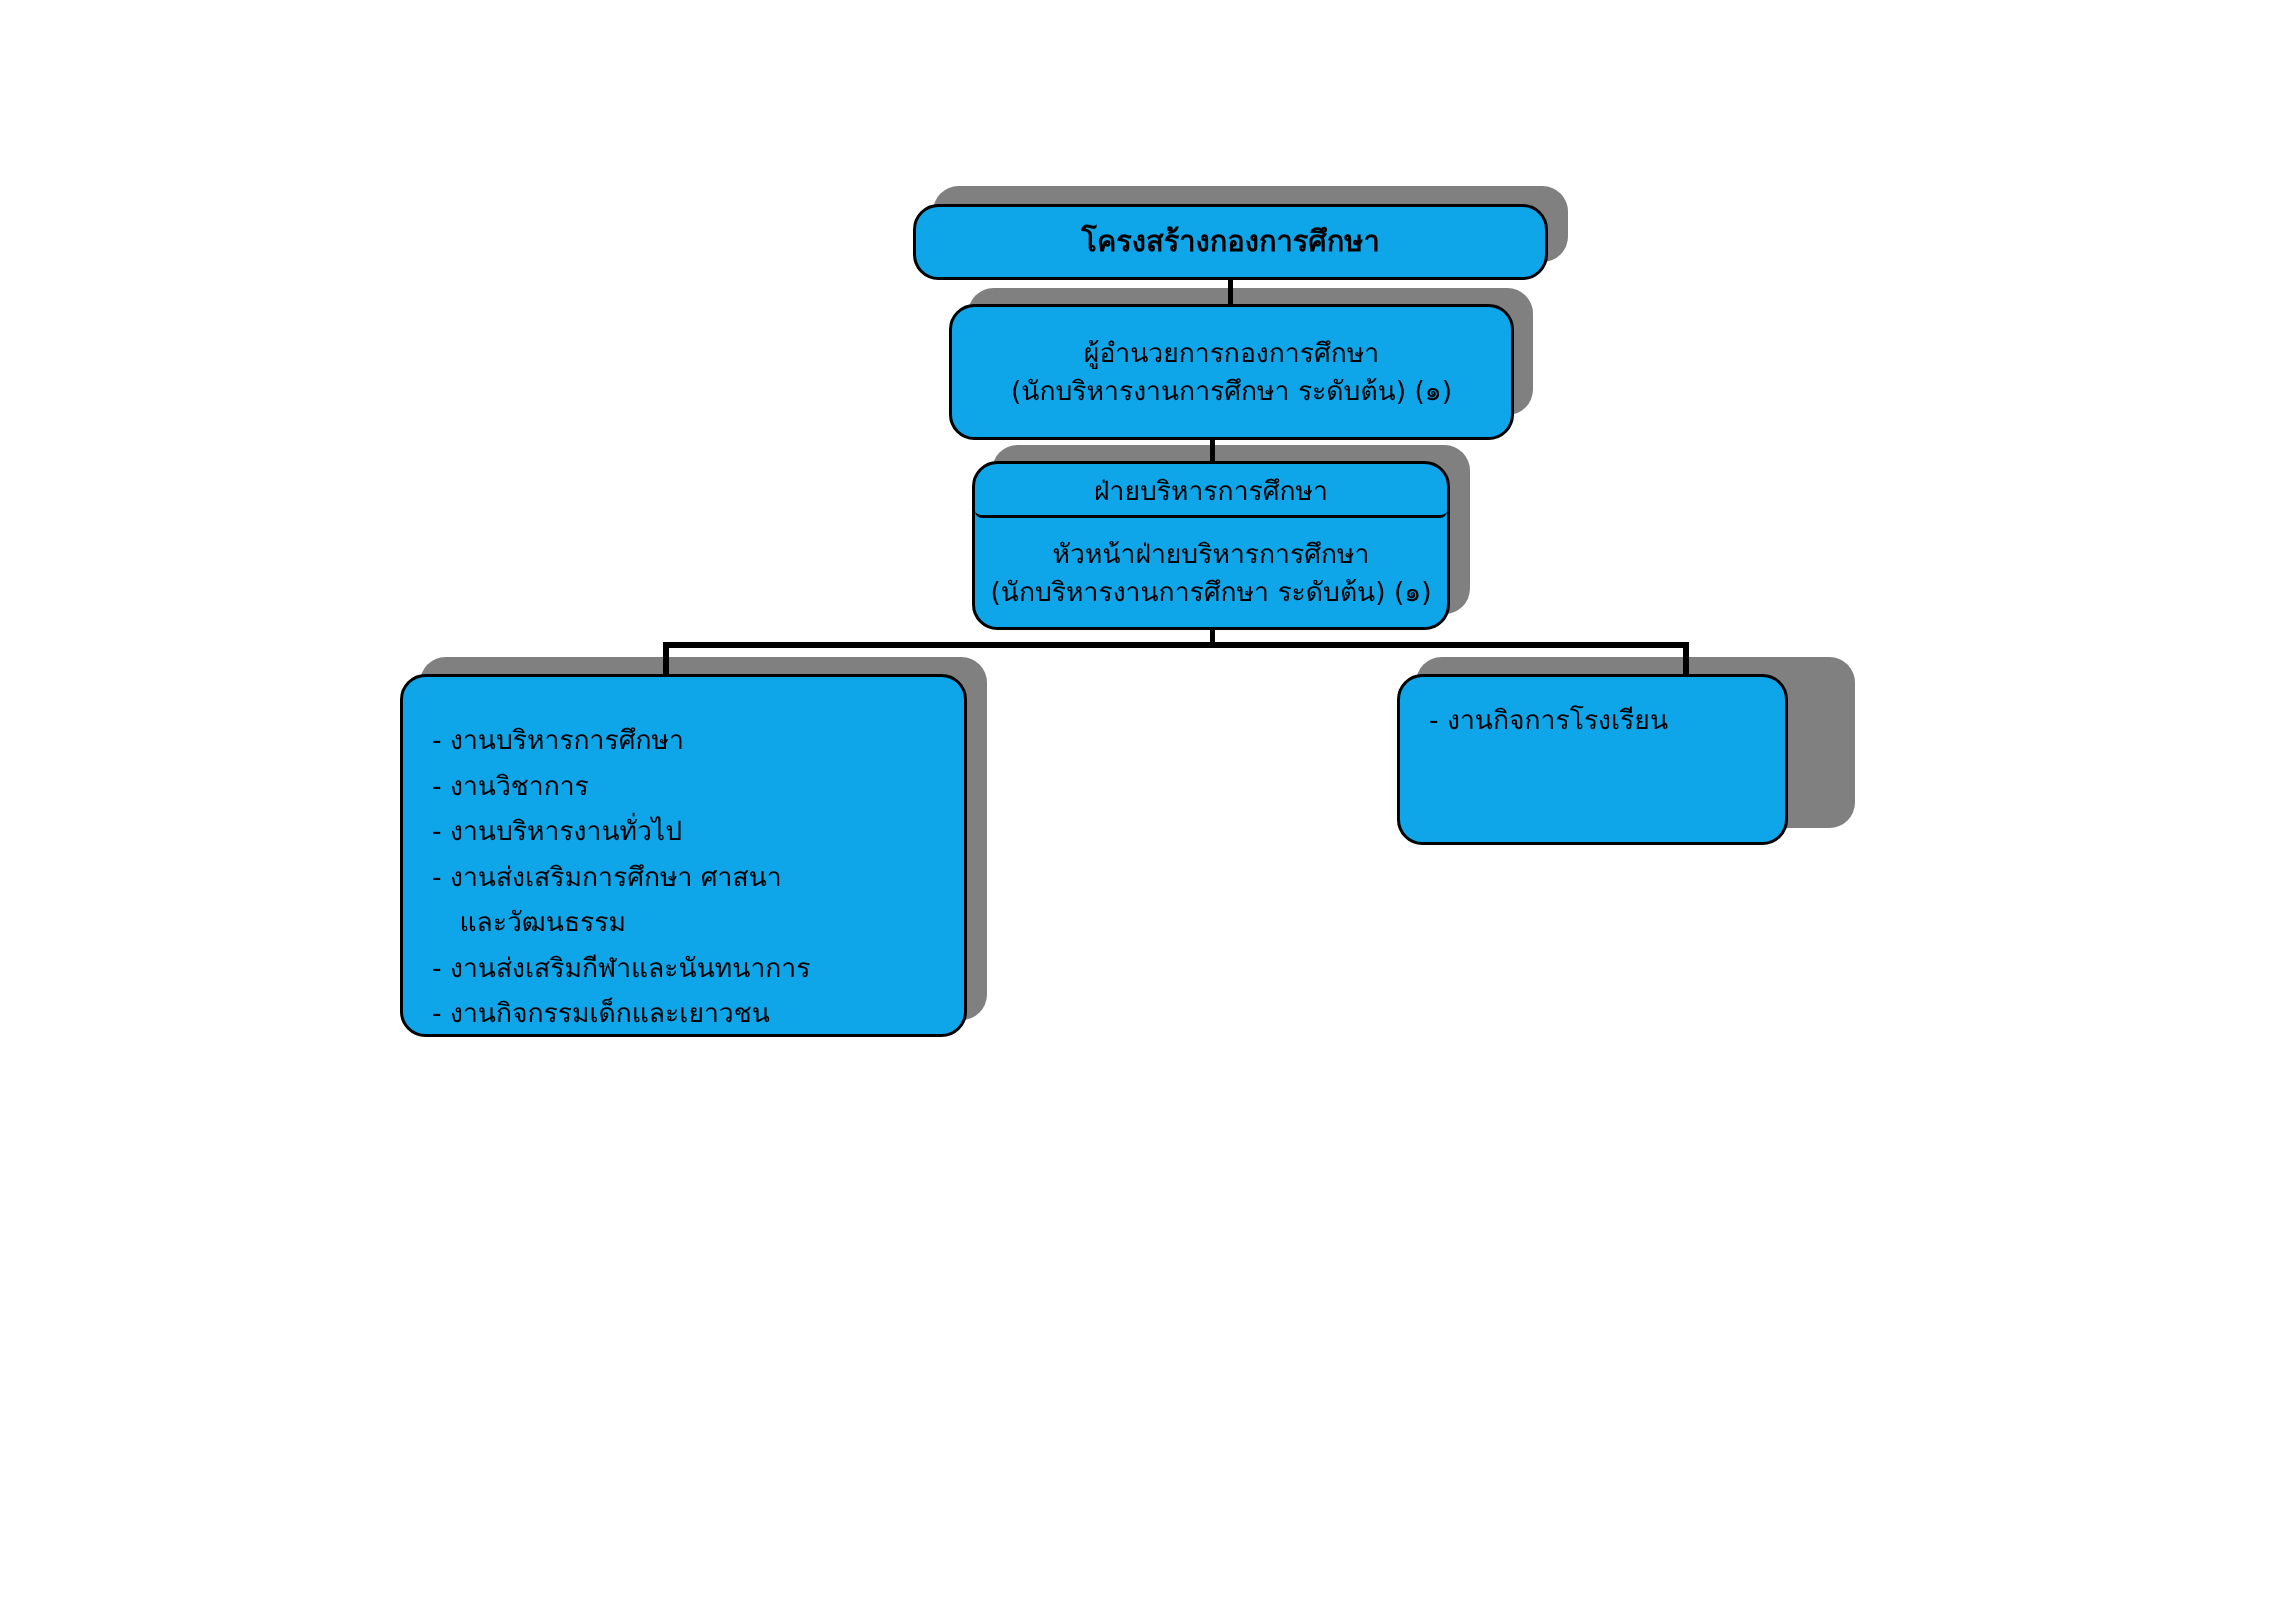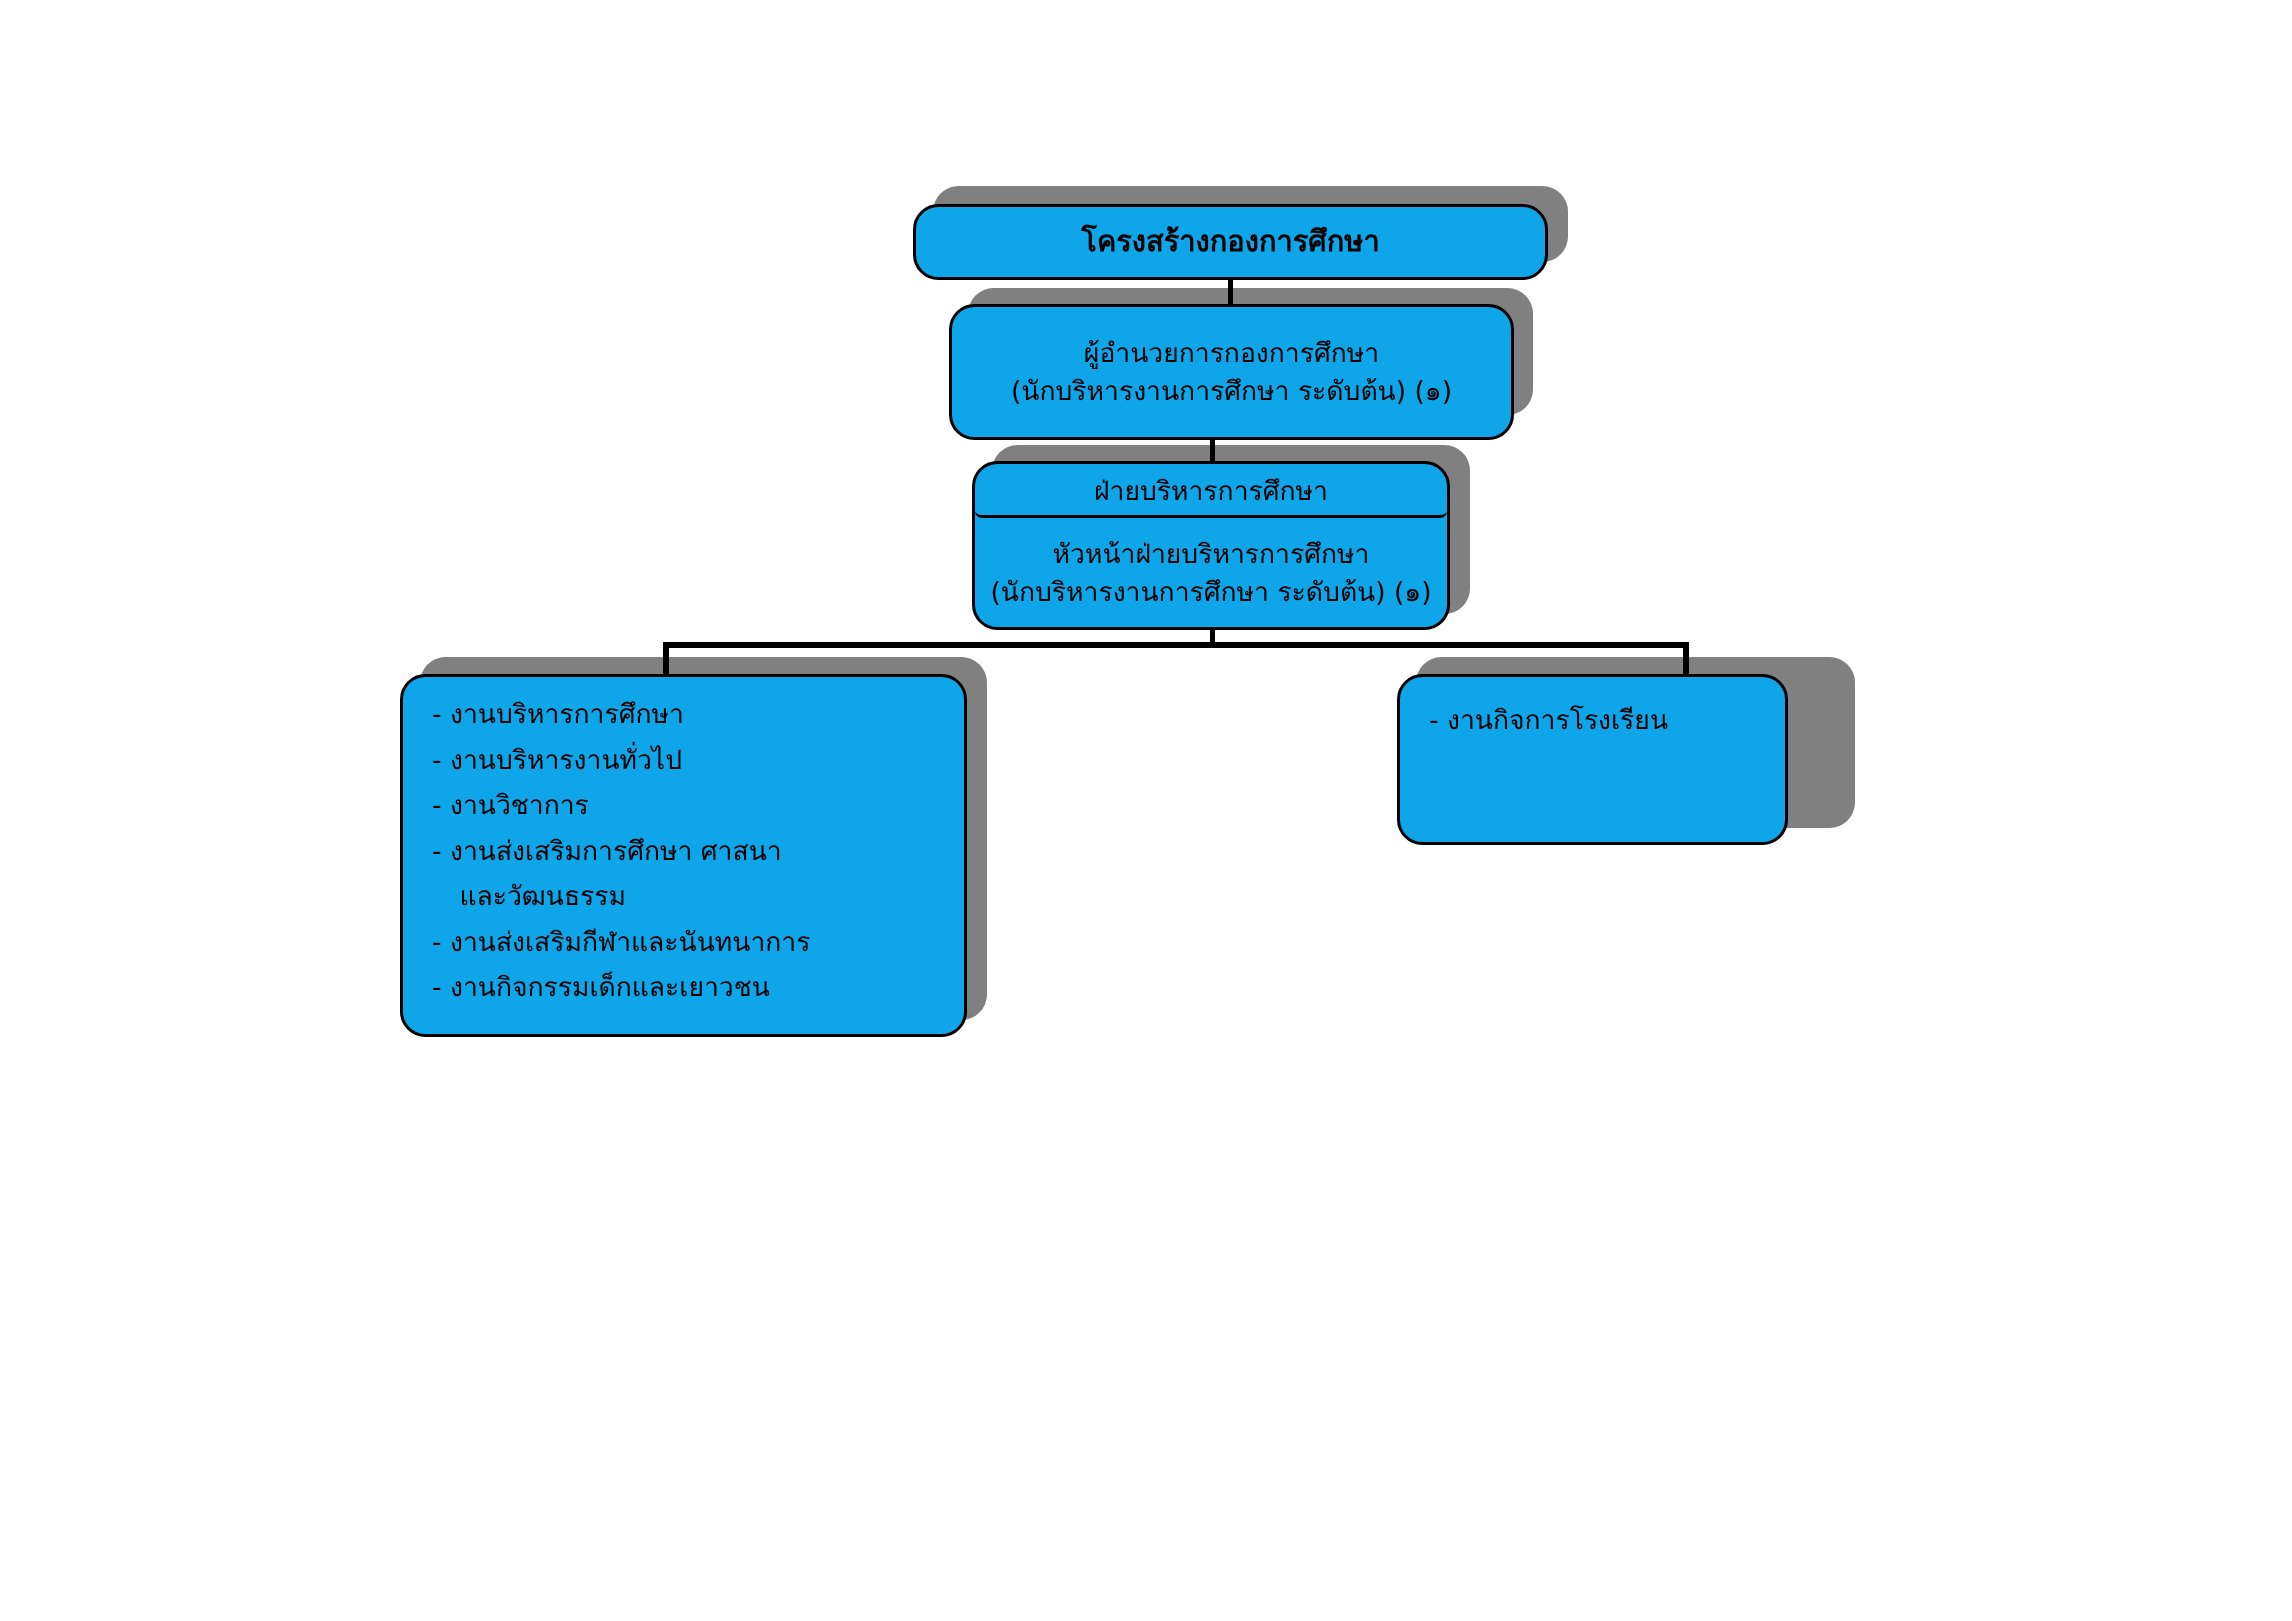--- a/index.html
+++ b/index.html
@@ -117,21 +117,21 @@
     justify-content: center;
     text-align: center;
   }
 
   
   #box-tasks-left {
     left: 400px;
     top: 674px;
     width: 567px;
     height: 363px;
-    padding: 14px 0 0 0;
+    padding: 40px 0 0 0;
   }
   #box-tasks-left-shadow {
     left: 420px;
     top: 657px;
     width: 567px;
     height: 363px;
   }
 
   
   #box-tasks-right {
@@ -238,22 +238,22 @@
     </div>
     <div id="division-body">
       <div class="node-text">หัวหน้าฝ่ายบริหารการศึกษา</div>
       <div class="node-text">(นักบริหารงานการศึกษา ระดับต้น) (๑)</div>
     </div>
   </div>
 
   <div class="node" id="box-tasks-left">
     <ul class="task-list">
       <li class="task-item">-  งานบริหารการศึกษา</li>
+      <li class="task-item">-  งานวิชาการ</li>
       <li class="task-item">-  งานบริหารงานทั่วไป</li>
-      <li class="task-item">-  งานวิชาการ</li>
       <li class="task-item">-  งานส่งเสริมการศึกษา ศาสนา</li>
       <li class="task-item continuation">และวัฒนธรรม</li>
       <li class="task-item">-  งานส่งเสริมกีฬาและนันทนาการ</li>
       <li class="task-item">-  งานกิจกรรมเด็กและเยาวชน</li>
     </ul>
   </div>
 
   <div class="node" id="box-tasks-right">
     <ul class="task-list">
       <li class="task-item">-  งานกิจการโรงเรียน</li>

